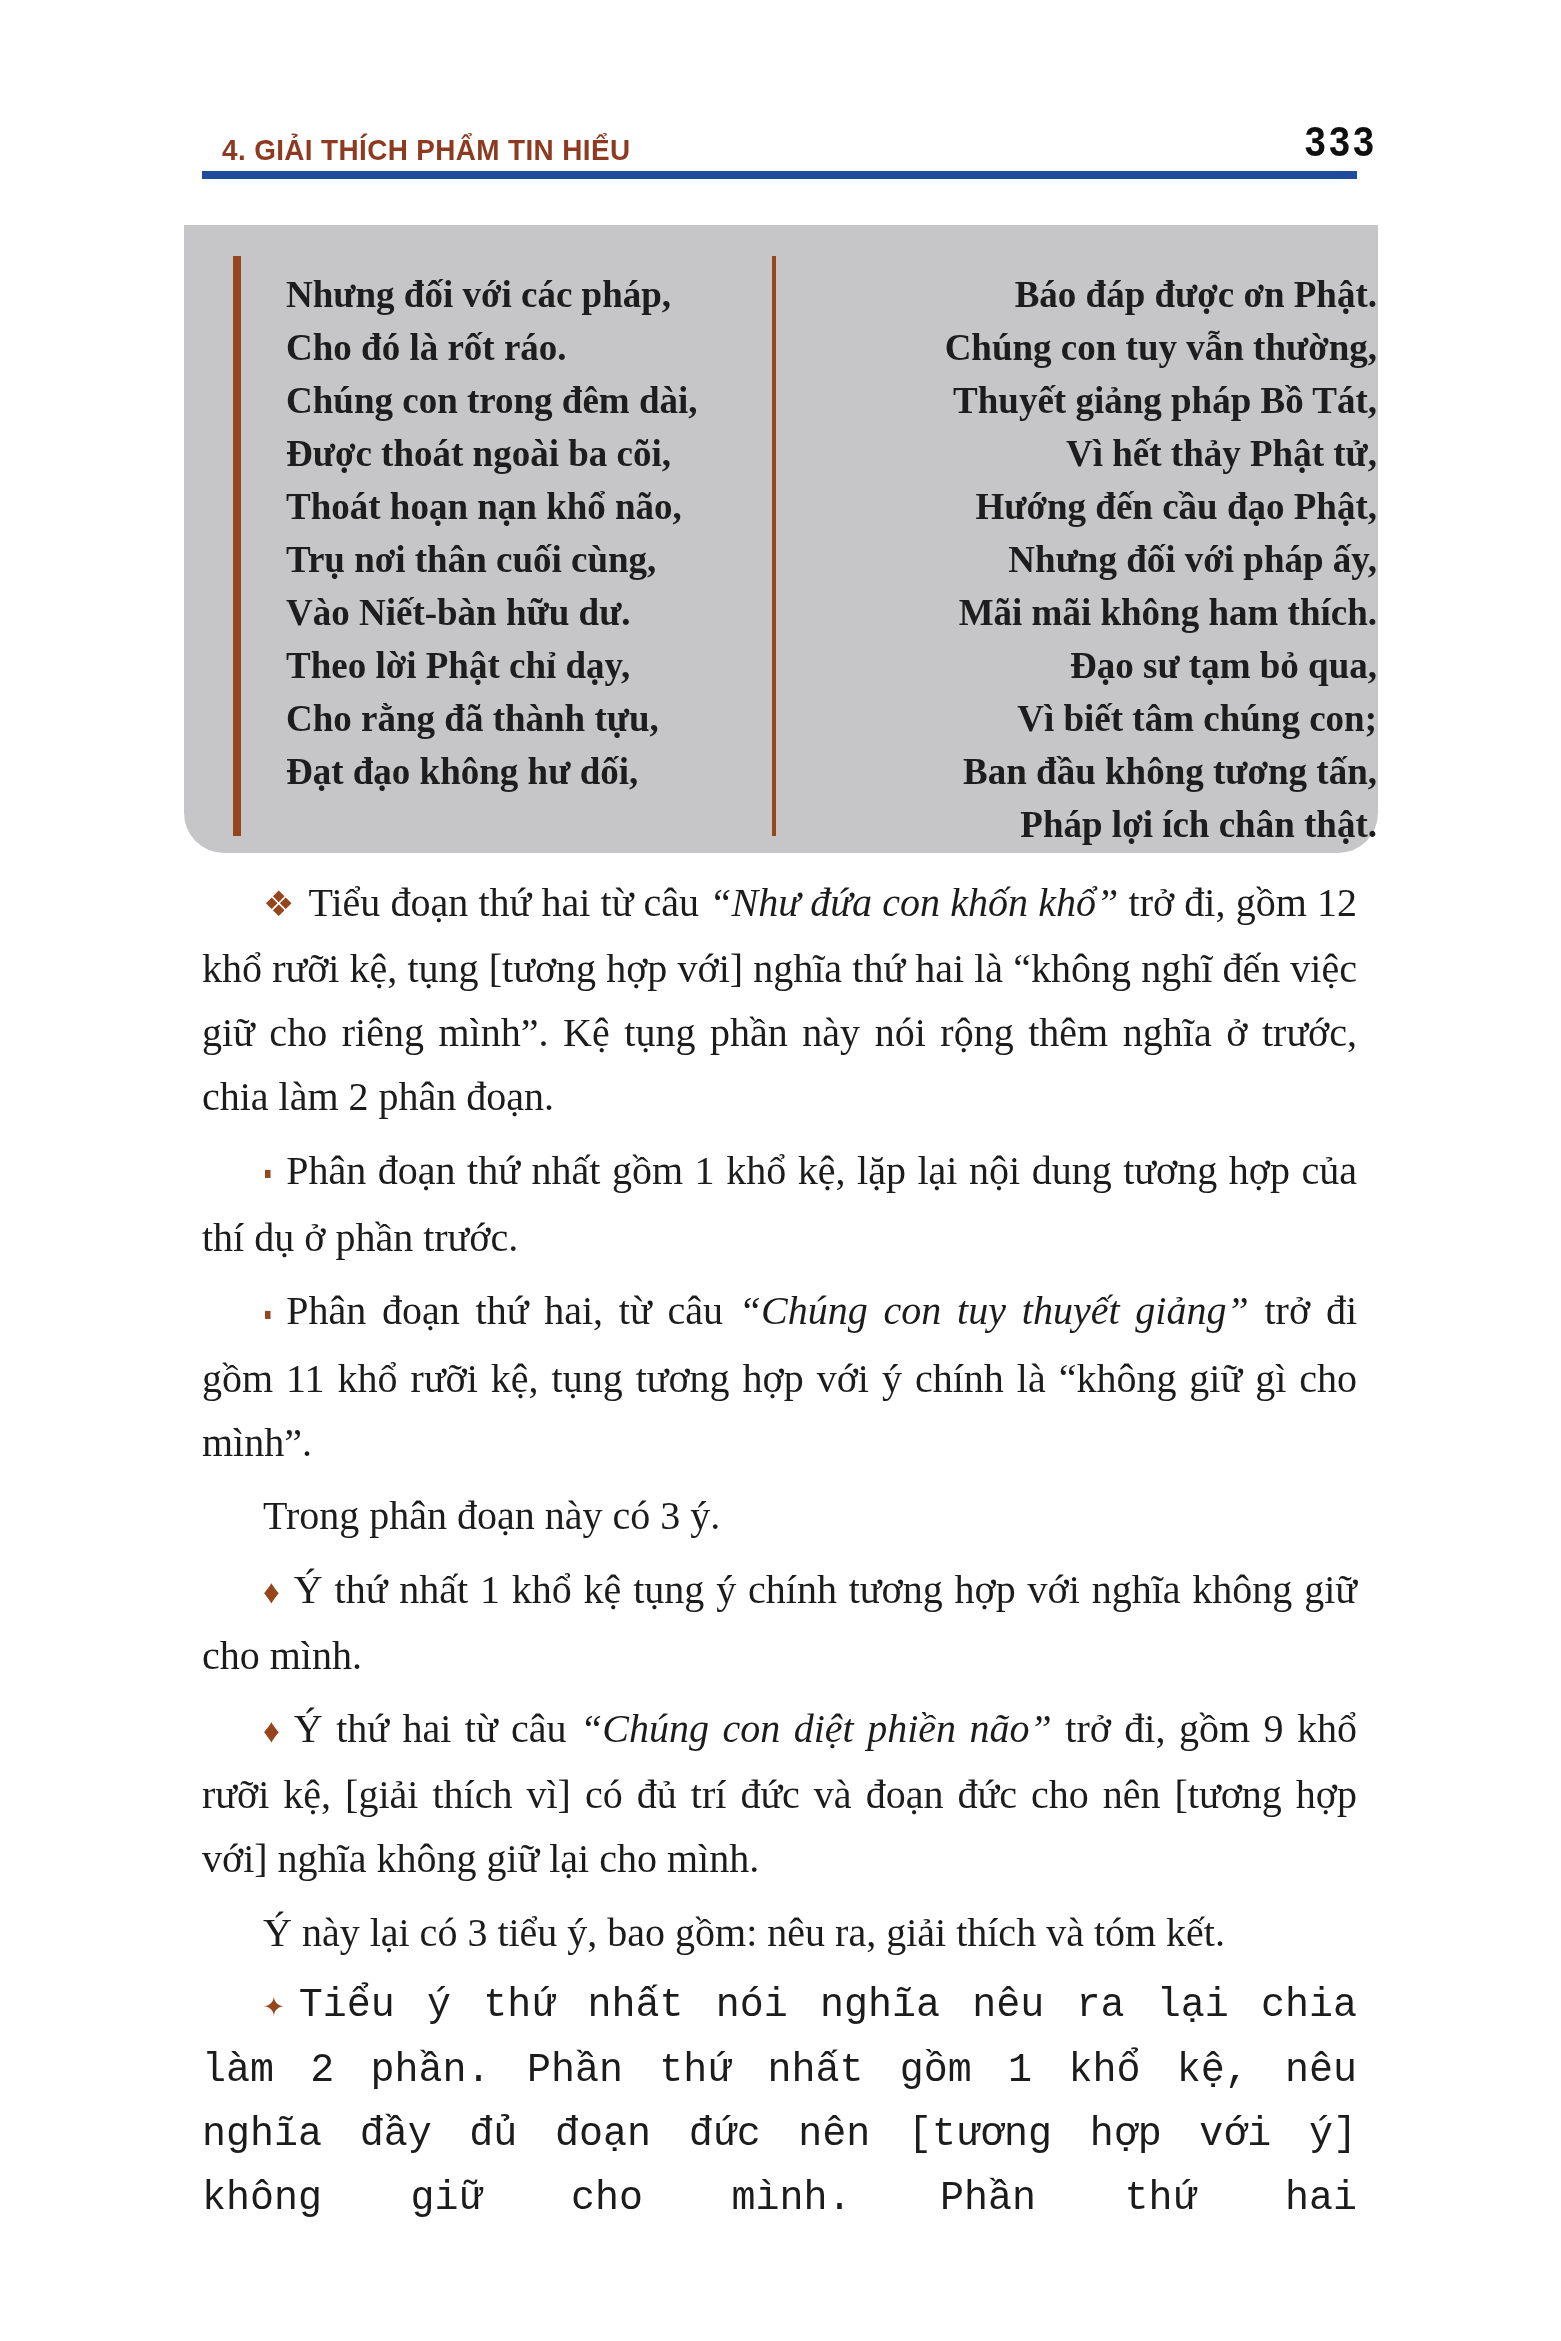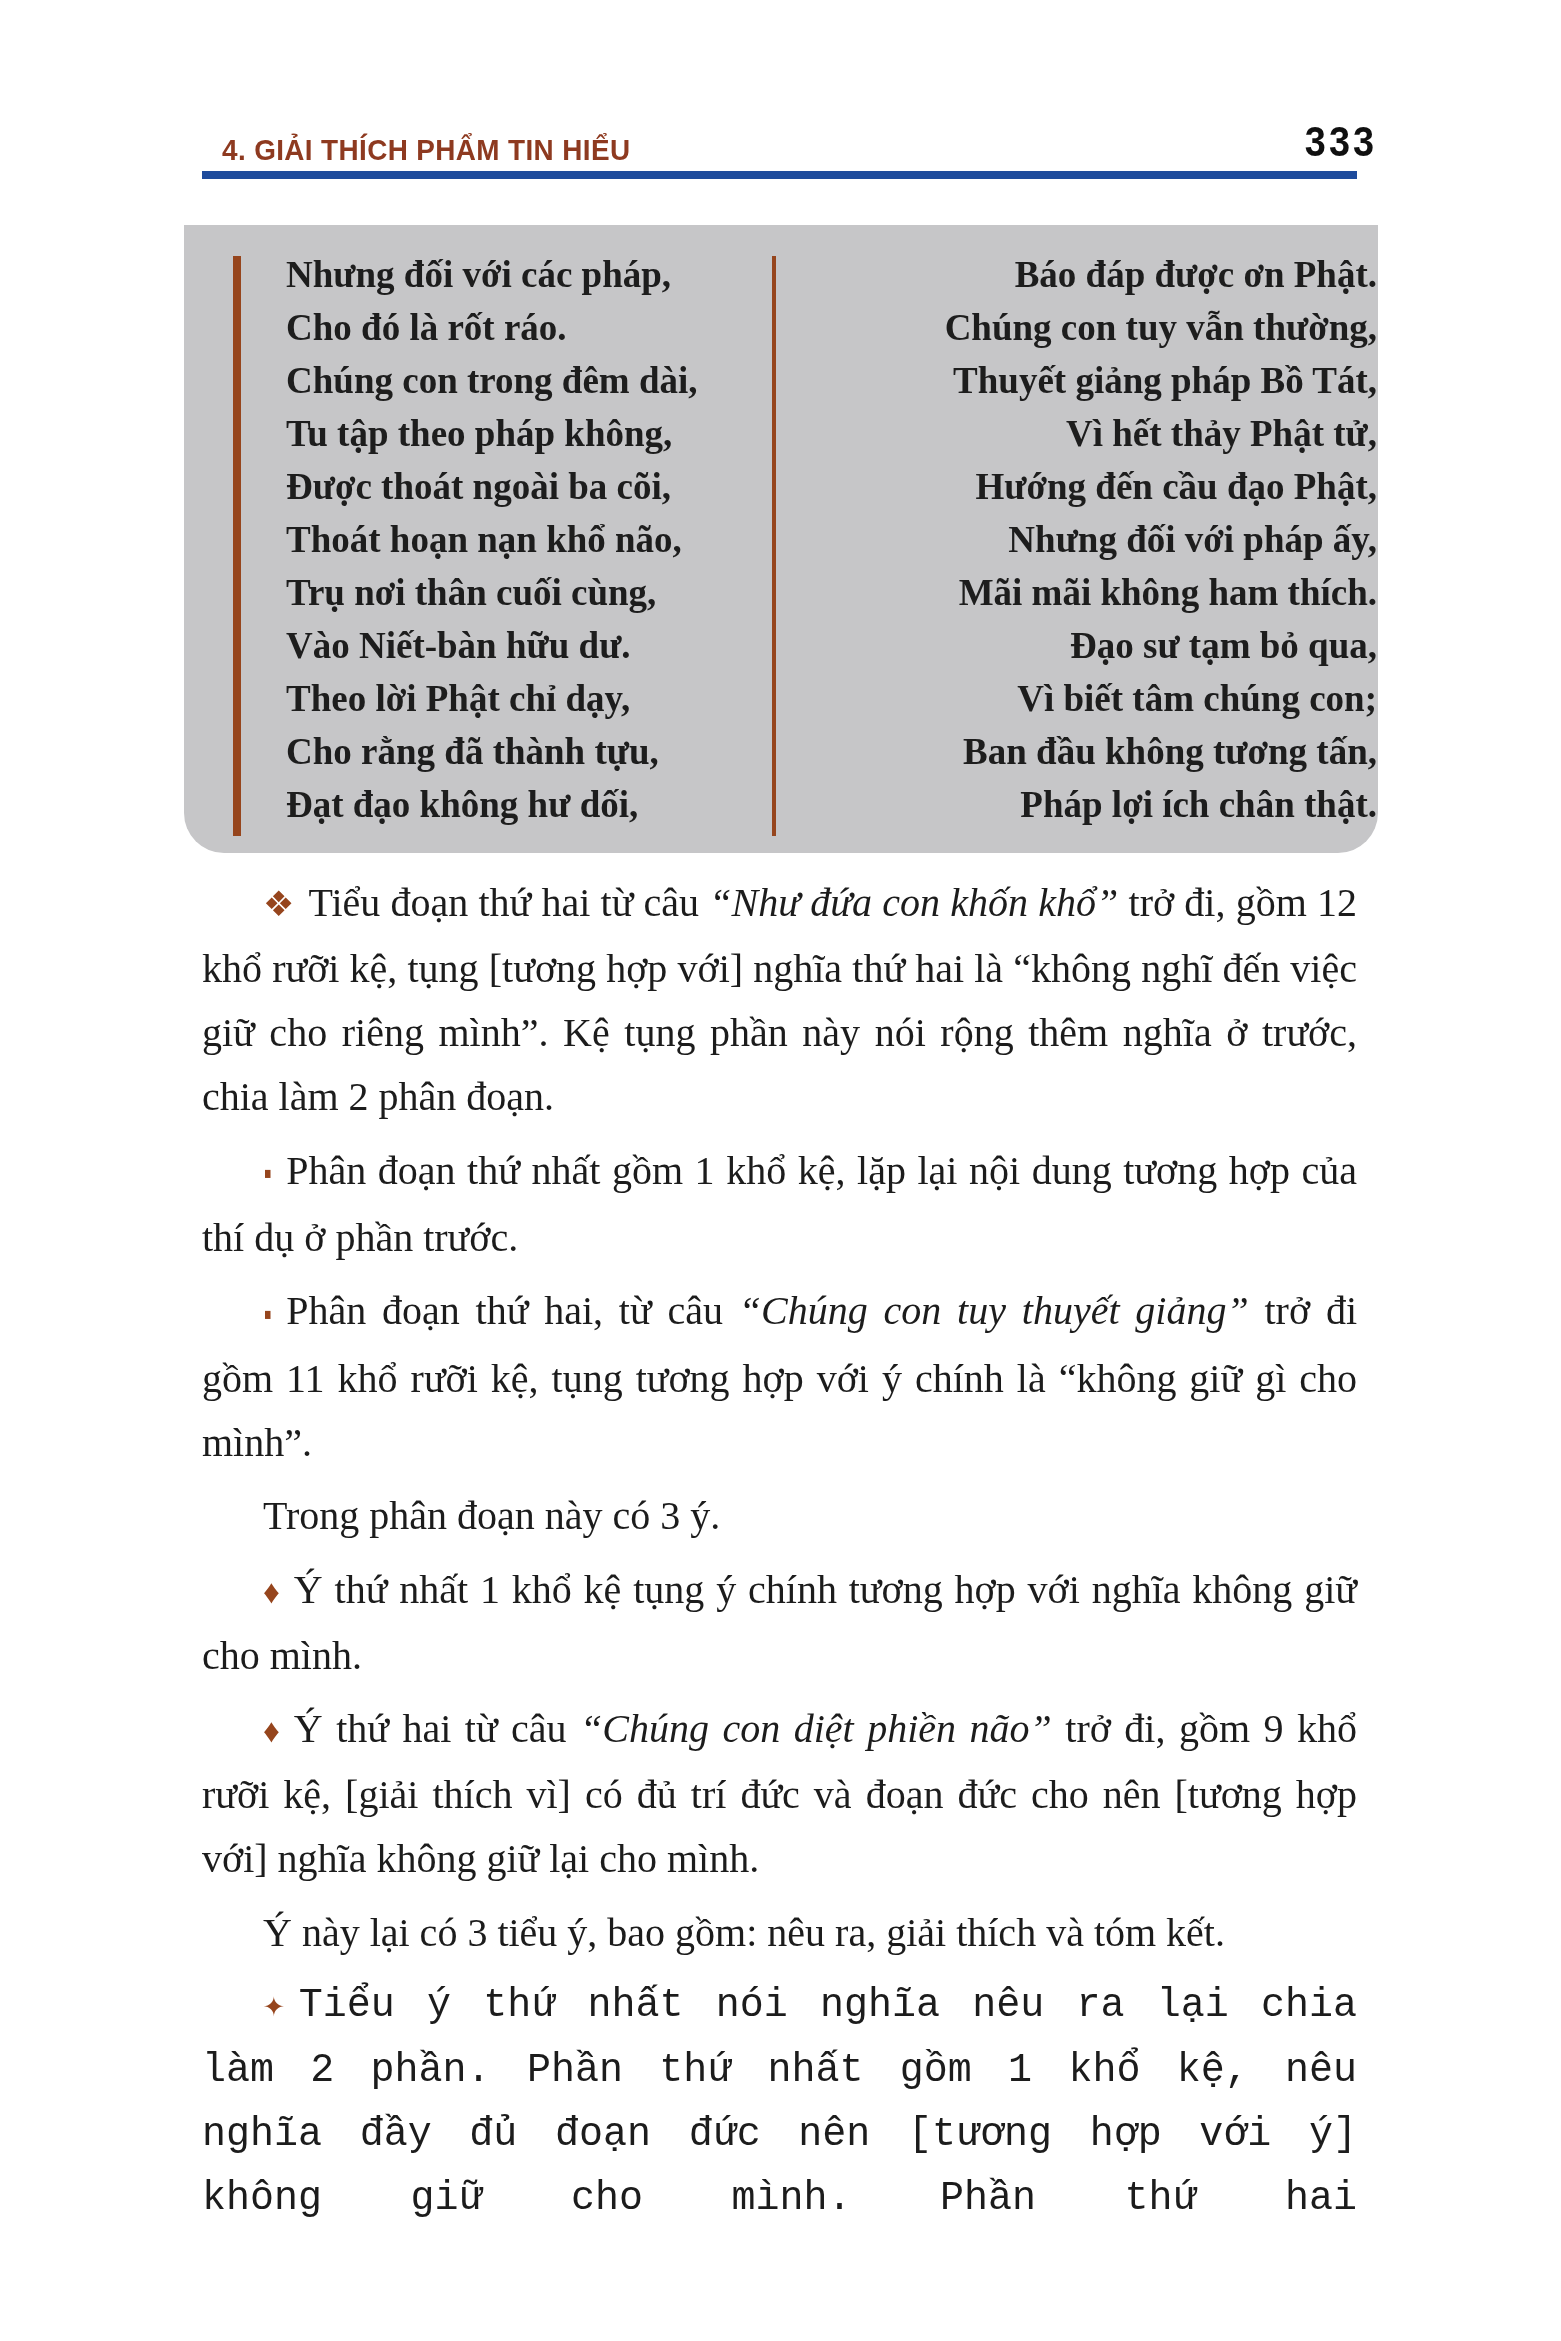--- a/index.html
+++ b/index.html
@@ -34,21 +34,21 @@
     position:absolute;left:202px;top:171px;width:1155px;height:7.8px;
     background:var(--rule-blue);
   }
   
   .verse-box{
     position:absolute;left:184px;top:225px;width:1194px;height:628px;
     background:var(--box-gray);
     border-radius:0 0 40px 40px;
     display:flex;box-sizing:border-box;
   }
-  .verse-col{position:relative;box-sizing:border-box;padding-top:23px;}
+  .verse-col{position:relative;box-sizing:border-box;padding-top:43px;}
   .verse-col.left{width:588px;}
   .verse-col.right{width:605px;}
   .vbar{position:absolute;top:31px;bottom:17.3px;background:var(--accent-brown);}
   .verse-col.left .vbar{left:49px;width:7.8px;}
   .verse-col.right .vbar{left:0;width:3.5px;}
   .verse-col.left .verse-lines{margin-left:102px;}
   .verse-col.right .verse-lines{margin-left:36px;text-align:right;}
   .verse-line{
     font-weight:700;font-size:37px;line-height:53px;
     color:#1d1d1d;white-space:nowrap;
@@ -84,21 +84,20 @@
 
   <div class="head-rule"></div>
 
   <section class="verse-box">
     <div class="verse-col left">
       <span class="vbar"></span>
       <div class="verse-lines">
           <div class="verse-line">Nhưng đối với các pháp,</div>
           <div class="verse-line">Cho đó là rốt ráo.</div>
           <div class="verse-line">Chúng con trong đêm dài,</div>
-          <div class="verse-line">Tu tập theo pháp không,</div>
           <div class="verse-line">Được thoát ngoài ba cõi,</div>
           <div class="verse-line">Thoát hoạn nạn khổ não,</div>
           <div class="verse-line">Trụ nơi thân cuối cùng,</div>
           <div class="verse-line">Vào Niết-bàn hữu dư.</div>
           <div class="verse-line">Theo lời Phật chỉ dạy,</div>
           <div class="verse-line">Cho rằng đã thành tựu,</div>
           <div class="verse-line">Đạt đạo không hư dối,</div>
         </div>
     </div>
     <div class="verse-col right">

